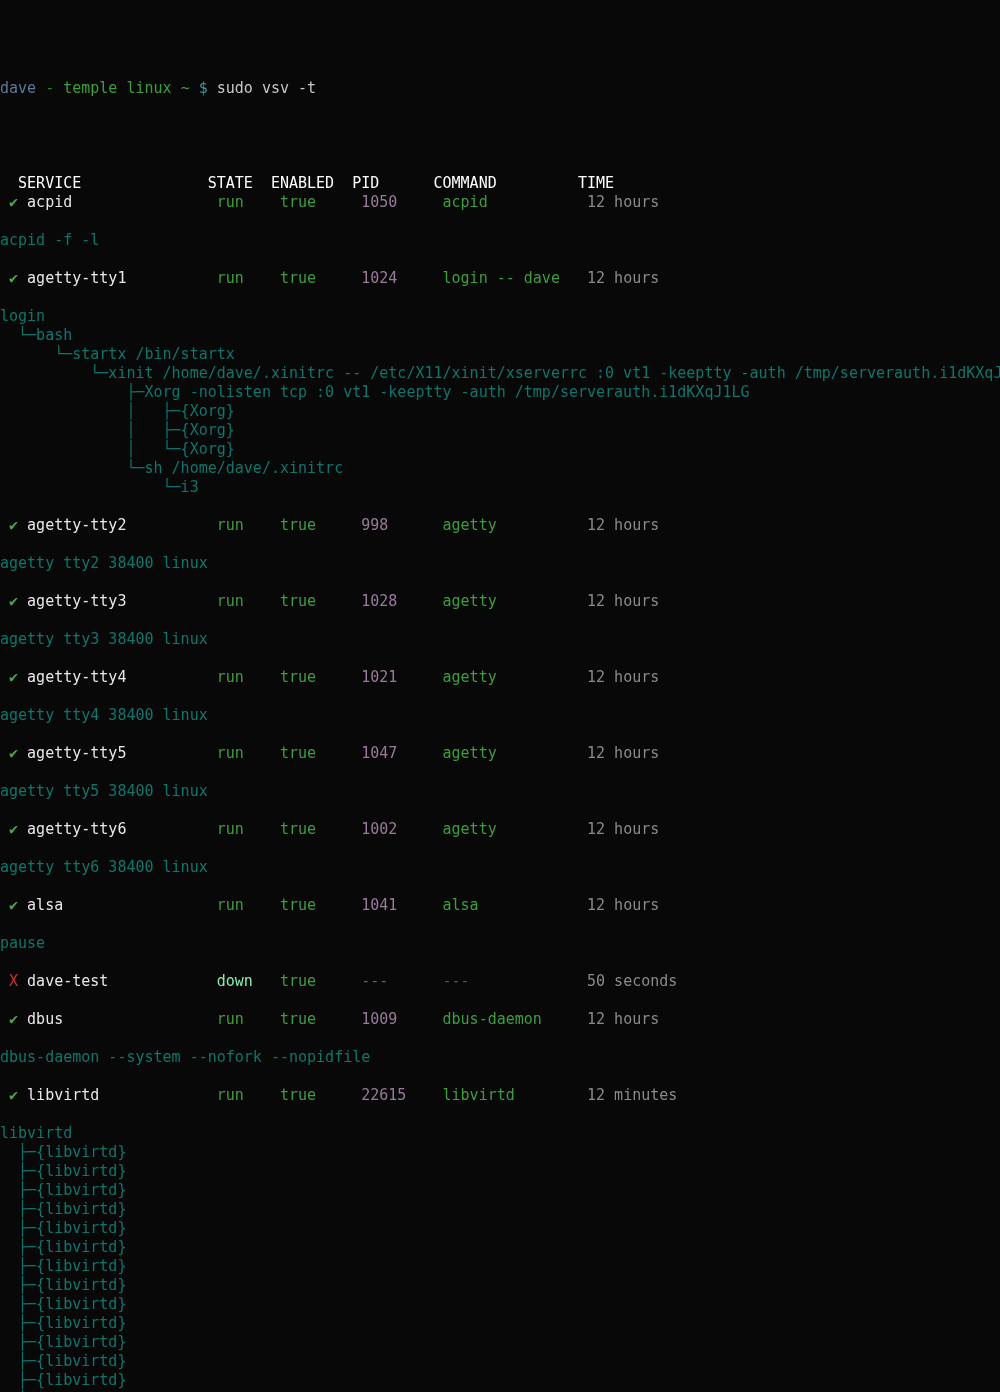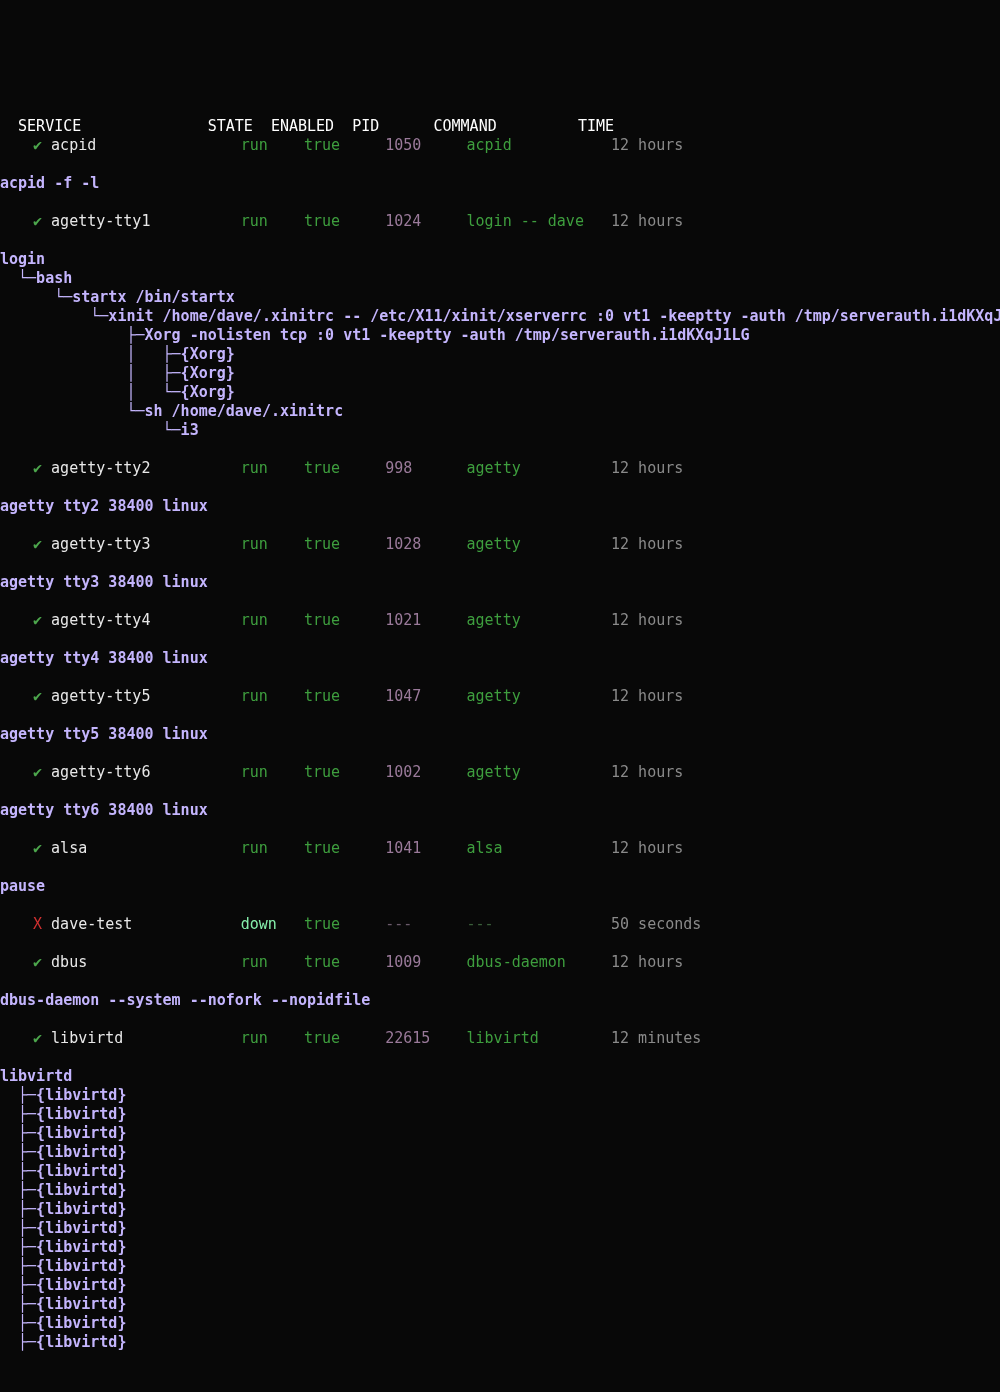--- a/index.html
+++ b/index.html
@@ -45,26 +45,27 @@
   .bad     { color: #d03030; }
   .svc     { color: #e8e8e8; }
   .state-run  { color: #3e9e3e; }
   .state-down { color: #86efac; }
   .enabled    { color: #3e9e3e; }
   .pid        { color: #9a7a9a; }
   .cmd        { color: #3e9e3e; }
   .time       { color: #8a8a8a; }
   .dim-pid    { color: #6a5a6a; }
   .dim-cmd    { color: #3a5e3a; }
-  .procline { color: #c4b5fd; font-weight: bold; }
-  .row-line { color: #c8c8c8; padding-left: 24px; }
+  .procline { color: #0f766e; }
+  .row-line { color: #c8c8c8; }
 </style>
 </head>
 <body>
 
 <div id="terminal">
 
   
+  <div class="line"><span class="p-user">dave</span><span> </span><span class="p-dash">-</span><span> </span><span class="p-host">temple</span><span> </span><span class="p-host">linux</span><span> </span><span class="p-tilde">~</span><span> </span><span class="p-sigil">$</span><span> </span><span class="p-cmd">sudo vsv -t</span></div>
 
   
   <div id="output"><div class="line hdr"><span>  </span><span>SERVICE</span><span>              </span><span>STATE</span><span>  </span><span>ENABLED</span><span>  </span><span>PID</span><span>      </span><span>COMMAND</span><span>         </span><span>TIME</span></div><div class="line row-line"><span> </span><span class="ok">✔</span><span> </span><span class="svc">acpid</span><span>                </span><span class="state-run">run</span><span>    </span><span class="enabled">true</span><span>     </span><span class="pid">1050</span><span>     </span><span class="cmd">acpid</span><span>           </span><span class="time">12 hours</span></div><div class="blank">&nbsp;</div><div class="line procline">acpid -f -l</div><div class="blank">&nbsp;</div><div class="line row-line"><span> </span><span class="ok">✔</span><span> </span><span class="svc">agetty-tty1</span><span>          </span><span class="state-run">run</span><span>    </span><span class="enabled">true</span><span>     </span><span class="pid">1024</span><span>     </span><span class="cmd">login -- dave</span><span>   </span><span class="time">12 hours</span></div><div class="blank">&nbsp;</div><div class="line procline">login</div><div class="line procline">  └─bash</div><div class="line procline">      └─startx /bin/startx</div><div class="line procline">          └─xinit /home/dave/.xinitrc -- /etc/X11/xinit/xserverrc :0 vt1 -keeptty -auth /tmp/serverauth.i1dKXqJ1LG</div><div class="line procline">              ├─Xorg -nolisten tcp :0 vt1 -keeptty -auth /tmp/serverauth.i1dKXqJ1LG</div><div class="line procline">              │   ├─{Xorg}</div><div class="line procline">              │   ├─{Xorg}</div><div class="line procline">              │   └─{Xorg}</div><div class="line procline">              └─sh /home/dave/.xinitrc</div><div class="line procline">                  └─i3</div><div class="blank">&nbsp;</div><div class="line row-line"><span> </span><span class="ok">✔</span><span> </span><span class="svc">agetty-tty2</span><span>          </span><span class="state-run">run</span><span>    </span><span class="enabled">true</span><span>     </span><span class="pid">998</span><span>      </span><span class="cmd">agetty</span><span>          </span><span class="time">12 hours</span></div><div class="blank">&nbsp;</div><div class="line procline">agetty tty2 38400 linux</div><div class="blank">&nbsp;</div><div class="line row-line"><span> </span><span class="ok">✔</span><span> </span><span class="svc">agetty-tty3</span><span>          </span><span class="state-run">run</span><span>    </span><span class="enabled">true</span><span>     </span><span class="pid">1028</span><span>     </span><span class="cmd">agetty</span><span>          </span><span class="time">12 hours</span></div><div class="blank">&nbsp;</div><div class="line procline">agetty tty3 38400 linux</div><div class="blank">&nbsp;</div><div class="line row-line"><span> </span><span class="ok">✔</span><span> </span><span class="svc">agetty-tty4</span><span>          </span><span class="state-run">run</span><span>    </span><span class="enabled">true</span><span>     </span><span class="pid">1021</span><span>     </span><span class="cmd">agetty</span><span>          </span><span class="time">12 hours</span></div><div class="blank">&nbsp;</div><div class="line procline">agetty tty4 38400 linux</div><div class="blank">&nbsp;</div><div class="line row-line"><span> </span><span class="ok">✔</span><span> </span><span class="svc">agetty-tty5</span><span>          </span><span class="state-run">run</span><span>    </span><span class="enabled">true</span><span>     </span><span class="pid">1047</span><span>     </span><span class="cmd">agetty</span><span>          </span><span class="time">12 hours</span></div><div class="blank">&nbsp;</div><div class="line procline">agetty tty5 38400 linux</div><div class="blank">&nbsp;</div><div class="line row-line"><span> </span><span class="ok">✔</span><span> </span><span class="svc">agetty-tty6</span><span>          </span><span class="state-run">run</span><span>    </span><span class="enabled">true</span><span>     </span><span class="pid">1002</span><span>     </span><span class="cmd">agetty</span><span>          </span><span class="time">12 hours</span></div><div class="blank">&nbsp;</div><div class="line procline">agetty tty6 38400 linux</div><div class="blank">&nbsp;</div><div class="line row-line"><span> </span><span class="ok">✔</span><span> </span><span class="svc">alsa</span><span>                 </span><span class="state-run">run</span><span>    </span><span class="enabled">true</span><span>     </span><span class="pid">1041</span><span>     </span><span class="cmd">alsa</span><span>            </span><span class="time">12 hours</span></div><div class="blank">&nbsp;</div><div class="line procline">pause</div><div class="blank">&nbsp;</div><div class="line row-line"><span> </span><span class="bad">X</span><span> </span><span class="svc">dave-test</span><span>            </span><span class="state-down">down</span><span>   </span><span class="enabled">true</span><span>     </span><span class="dim-pid">---</span><span>      </span><span class="dim-cmd">---</span><span>             </span><span class="time">50 seconds</span></div><div class="blank">&nbsp;</div><div class="line row-line"><span> </span><span class="ok">✔</span><span> </span><span class="svc">dbus</span><span>                 </span><span class="state-run">run</span><span>    </span><span class="enabled">true</span><span>     </span><span class="pid">1009</span><span>     </span><span class="cmd">dbus-daemon</span><span>     </span><span class="time">12 hours</span></div><div class="blank">&nbsp;</div><div class="line procline">dbus-daemon --system --nofork --nopidfile</div><div class="blank">&nbsp;</div><div class="line row-line"><span> </span><span class="ok">✔</span><span> </span><span class="svc">libvirtd</span><span>             </span><span class="state-run">run</span><span>    </span><span class="enabled">true</span><span>     </span><span class="pid">22615</span><span>    </span><span class="cmd">libvirtd</span><span>        </span><span class="time">12 minutes</span></div><div class="blank">&nbsp;</div><div class="line procline">libvirtd</div><div class="line procline">  ├─{libvirtd}</div><div class="line procline">  ├─{libvirtd}</div><div class="line procline">  ├─{libvirtd}</div><div class="line procline">  ├─{libvirtd}</div><div class="line procline">  ├─{libvirtd}</div><div class="line procline">  ├─{libvirtd}</div><div class="line procline">  ├─{libvirtd}</div><div class="line procline">  ├─{libvirtd}</div><div class="line procline">  ├─{libvirtd}</div><div class="line procline">  ├─{libvirtd}</div><div class="line procline">  ├─{libvirtd}</div><div class="line procline">  ├─{libvirtd}</div><div class="line procline">  ├─{libvirtd}</div><div class="line procline">  ├─{libvirtd}</div></div>
 
 </div>
 
 </body></html>

